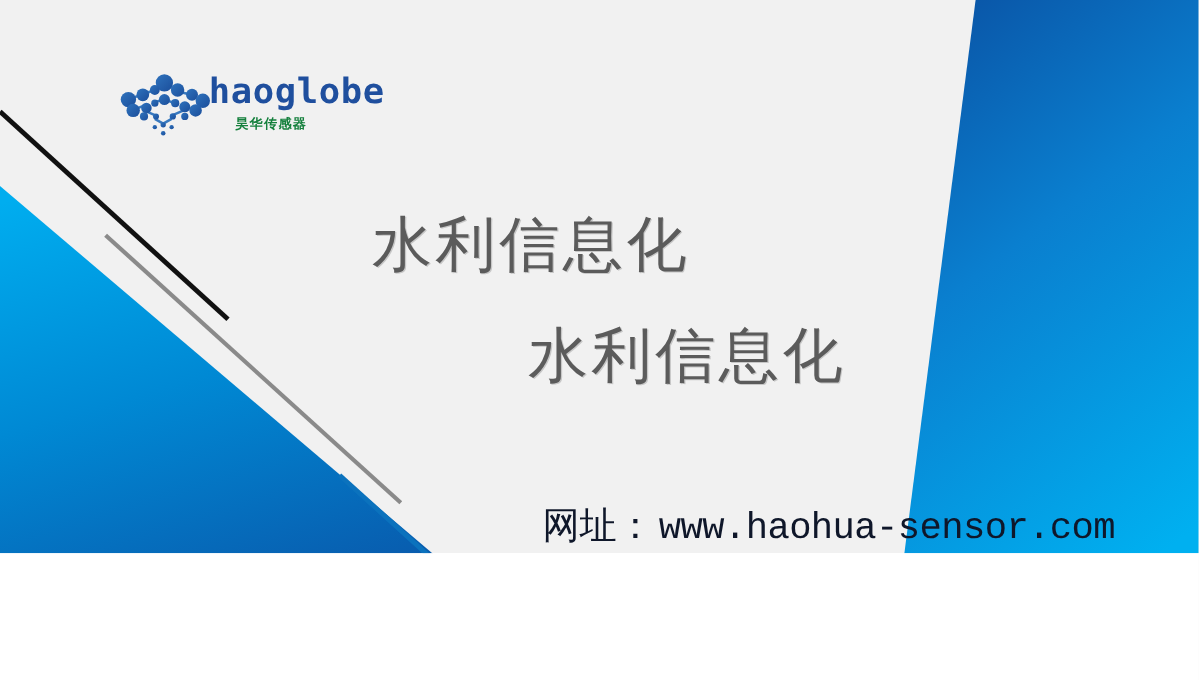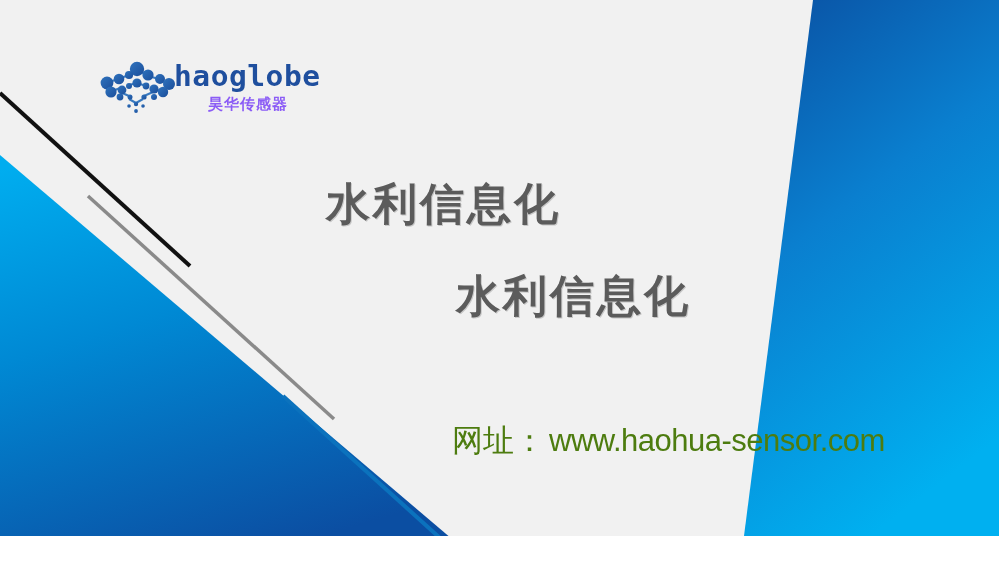--- a/index.html
+++ b/index.html
@@ -3,21 +3,21 @@
 <meta charset="utf-8">
 <style>
   html, body {
     margin: 0;
     padding: 0;
     background: #ffffff;
   }
   #slide {
     position: relative;
     width: 999px;
-    height: 536px;
+    height: 461px;
     overflow: hidden;
     background: #f1f1f1;
     font-family: "Liberation Sans", "DejaVu Sans", sans-serif;
   }
   
   #bg-art {
     position: absolute;
     inset: 0;
     width: 999px;
     height: 567px;
@@ -48,39 +48,39 @@
     letter-spacing: 0.5px;
     font-weight: 700;
     color: #1f4f9e;
     font-family: "DejaVu Sans Mono", "Liberation Mono", monospace;
     transform: scaleX(1.02);
     transform-origin: left center;
     white-space: nowrap;
   }
   .logo-sub {
     position: absolute;
-    left: 112px;
+    left: 100px;
     top: 37px;
-    font-size: 15px;
+    font-size: 11px;
     line-height: 20px;
     letter-spacing: 1px;
     font-weight: 700;
-    color: #8b5cf6;
+    color: #15803d;
     white-space: nowrap;
     font-family: "DejaVu Sans", "Liberation Sans", sans-serif;
   }
   
   .headline {
     position: absolute;
-    left: 308px;
+    left: 292px;
     top: 158px;
     width: 620px;
     color: #5b5b5b;
-    font-weight: 700;
-    font-size: 44px;
+    font-weight: 400;
+    font-size: 50px;
     line-height: 92px;
     letter-spacing: 3px;
     font-family: "DejaVu Sans", "Liberation Sans", sans-serif;
     text-shadow: 1px 1px 0 rgba(120,120,120,0.35);
   }
   .headline .line1 {
     display: block;
     text-align: left;
     padding-left: 18px;
   }
@@ -88,24 +88,24 @@
     display: block;
     text-align: left;
     padding-left: 148px;
   }
   
   .website {
     position: absolute;
     left: 452px;
     top: 419px;
     white-space: nowrap;
-    color: #4d7c0f;
+    color: #0f172a;
     font-size: 31px;
     line-height: 44px;
-    font-family: Liberation Sans, sans-serif;
+    font-family: Liberation Mono, monospace;
   }
   .website .label {
     font-size: 31px;
     letter-spacing: 0px;
   }
   .website .url {
     font-size: 31px;
     letter-spacing: -0.5px;
     margin-left: 4px;
   }

